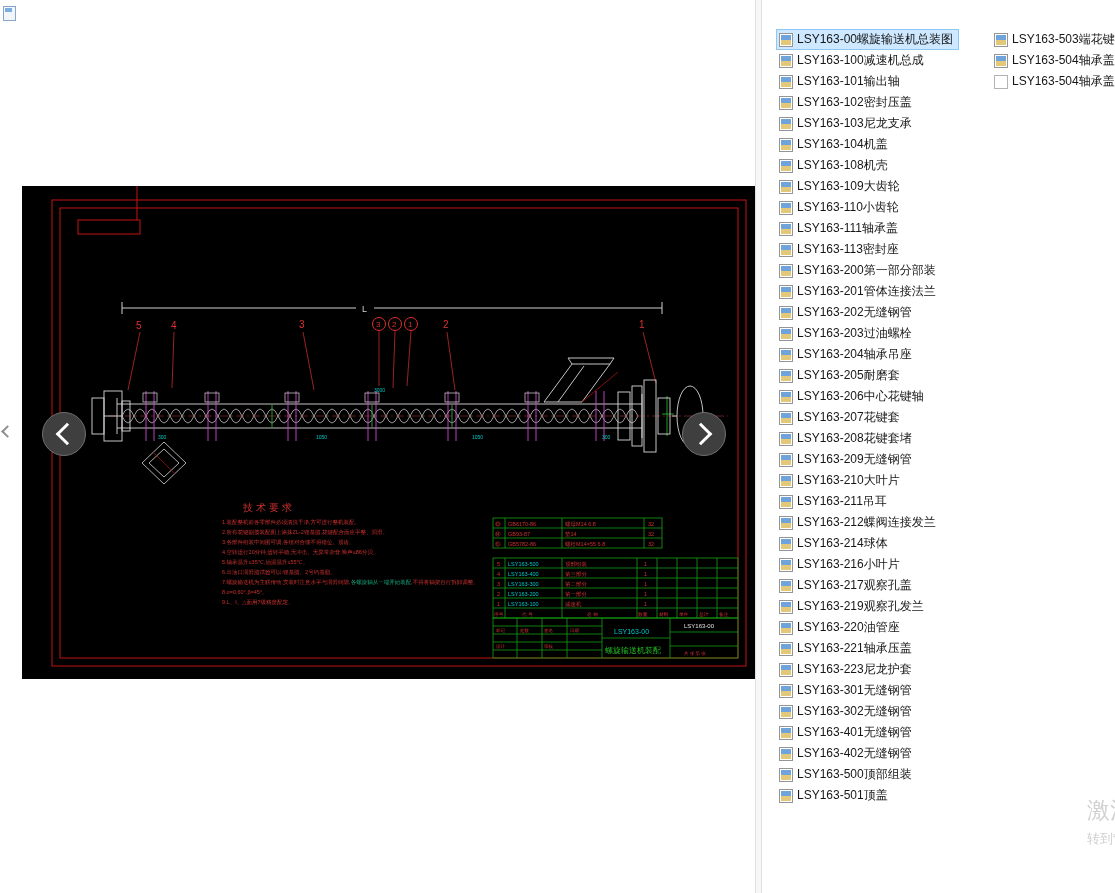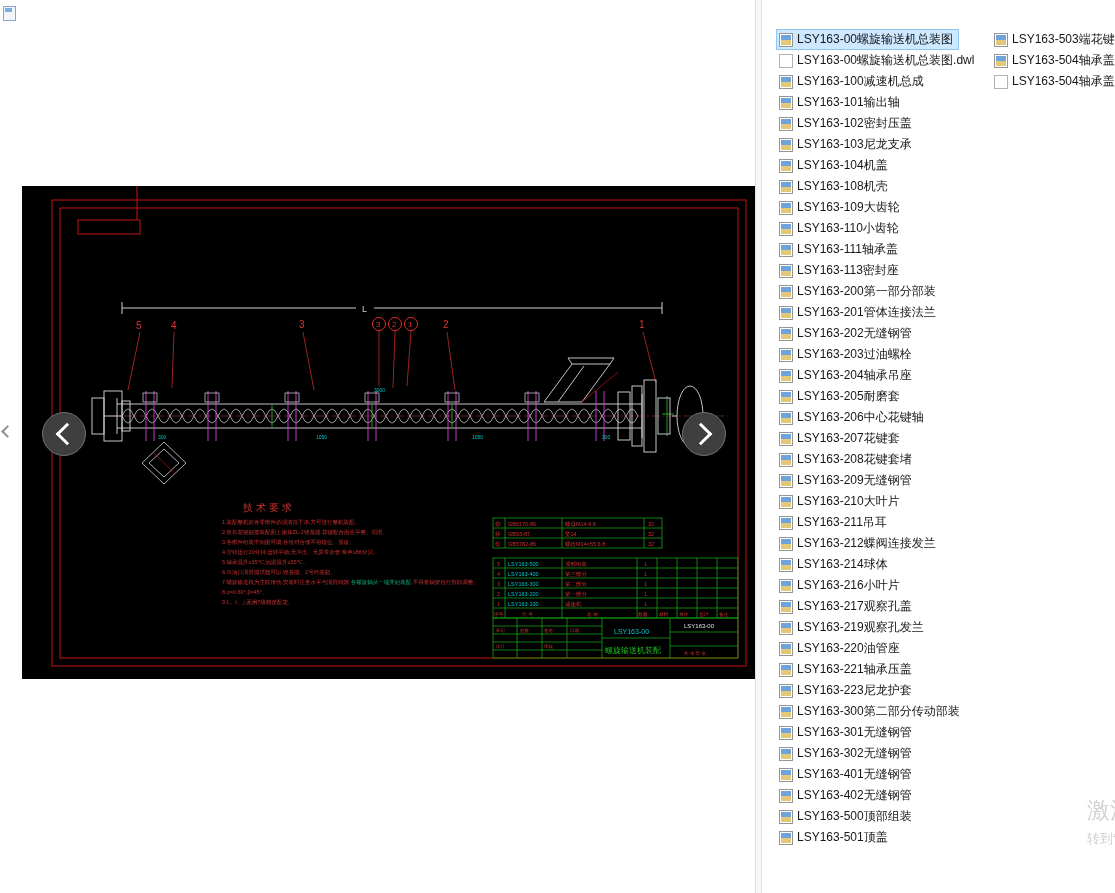--- a/index.html
+++ b/index.html
@@ -304,24 +304,20 @@
   <div class="splitter"></div>
 
   <div class="file-pane">
 
     <div class="file-col col1">
 
     <div class="file-row t-dwg selected">
           <span class="ficon"></span>
           <span class="flabel">LSY163-00螺旋输送机总装图</span>
         </div>
-        <div class="file-row t-dwl">
-          <span class="ficon"></span>
-          <span class="flabel">LSY163-00螺旋输送机总装图.dwl</span>
-        </div>
         <div class="file-row t-dwg">
           <span class="ficon"></span>
           <span class="flabel">LSY163-100减速机总成</span>
         </div>
         <div class="file-row t-dwg">
           <span class="ficon"></span>
           <span class="flabel">LSY163-101输出轴</span>
         </div>
         <div class="file-row t-dwg">
           <span class="ficon"></span>
@@ -427,24 +423,20 @@
           <span class="ficon"></span>
           <span class="flabel">LSY163-220油管座</span>
         </div>
         <div class="file-row t-dwg">
           <span class="ficon"></span>
           <span class="flabel">LSY163-221轴承压盖</span>
         </div>
         <div class="file-row t-dwg">
           <span class="ficon"></span>
           <span class="flabel">LSY163-223尼龙护套</span>
-        </div>
-        <div class="file-row t-dwg">
-          <span class="ficon"></span>
-          <span class="flabel">LSY163-300第二部分传动部装</span>
         </div>
         <div class="file-row t-dwg">
           <span class="ficon"></span>
           <span class="flabel">LSY163-301无缝钢管</span>
         </div>
         <div class="file-row t-dwg">
           <span class="ficon"></span>
           <span class="flabel">LSY163-302无缝钢管</span>
         </div>
         <div class="file-row t-dwg">

